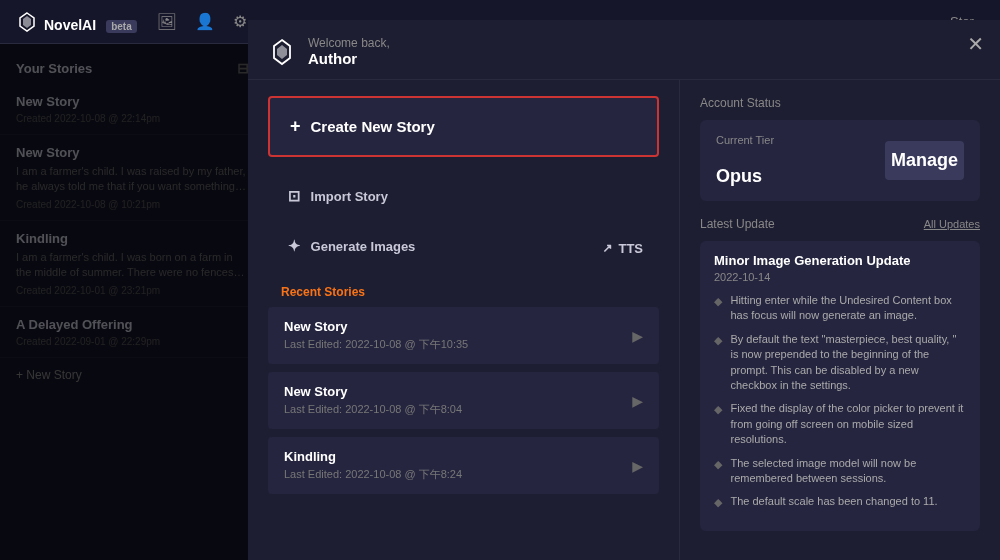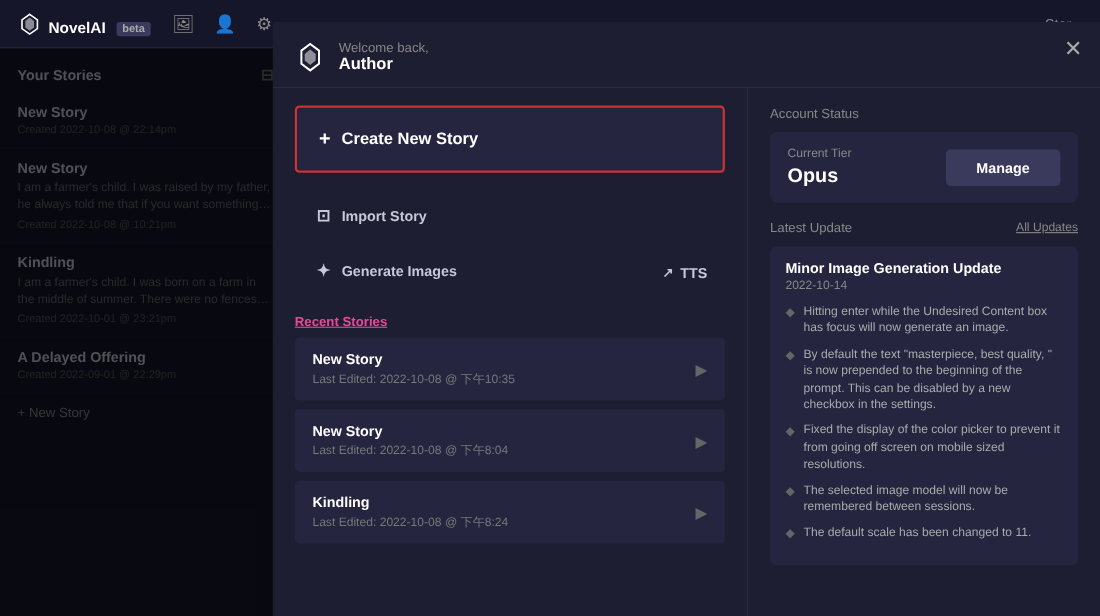--- a/index.html
+++ b/index.html
@@ -235,24 +235,23 @@
       color: #c8c8d8;
       font-size: 13px;
       font-weight: 600;
       cursor: pointer;
       margin-left: auto;
     }
 
     .recent-stories-title {
       font-size: 12px;
       font-weight: 600;
-      color: #ec4899;
-      margin: 12px 0 8px;
+      color: #f97316;
+      margin: 12px 13px 8px;
       text-transform: none;
-      text-decoration: underline;
     }
 
     .story-item {
       display: flex;
       align-items: center;
       justify-content: space-between;
       background: #252540;
       border-radius: 4px;
       padding: 12px 16px;
       margin-bottom: 8px;
@@ -291,34 +290,34 @@
       border-radius: 6px;
       padding: 14px 16px;
       display: flex;
       align-items: center;
       justify-content: space-between;
       margin-bottom: 16px;
     }
     .tier-label {
       font-size: 11px;
       color: #888;
-      margin-bottom: 3px;
+      margin-bottom: 20px;
     }
     .tier-name {
       font-size: 18px;
       font-weight: bold;
       color: #fff;
     }
     .btn-manage {
       background: #3a3a5c;
       color: #fff;
       border: none;
-      padding: 9px 28px;
+      padding: 9px 6px;
       border-radius: 4px;
-      font-size: 13px;
+      font-size: 18px;
       font-weight: 600;
       cursor: pointer;
     }
 
     .latest-update-header {
       display: flex;
       align-items: center;
       justify-content: space-between;
       margin-bottom: 10px;
       gap: 28px;

